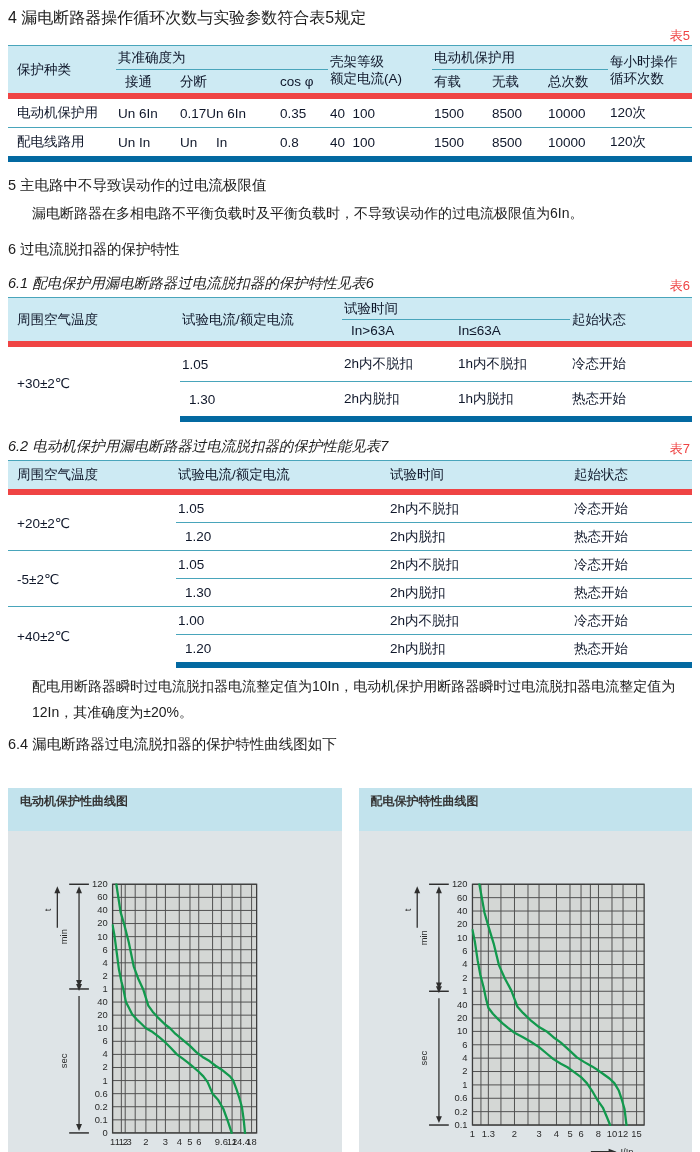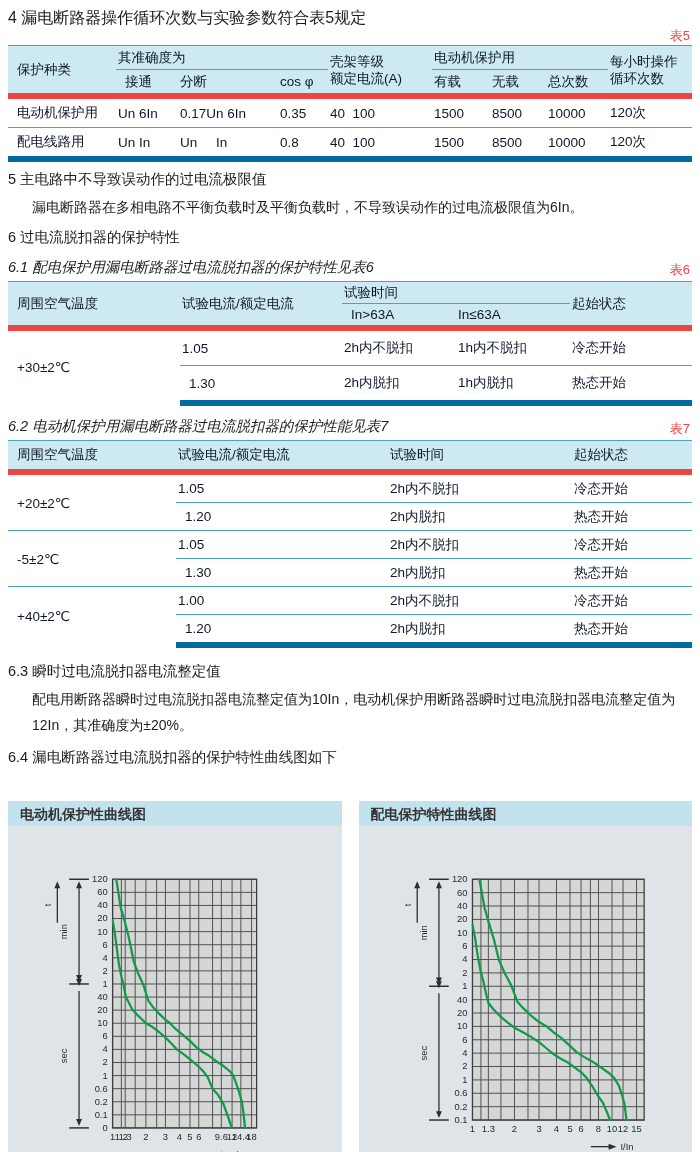--- a/index.html
+++ b/index.html
@@ -3,24 +3,24 @@
 <meta charset="utf-8">
 <style>
   html,body{margin:0;padding:0;}
   body{
     width:700px;height:1152px;background:#ffffff;overflow:hidden;
     font-family:"Liberation Sans","DejaVu Sans",sans-serif;color:#1c1c1c;
   }
   .doc{padding:6px 8px 0 8px;}
   .h-main{font-size:16px;font-weight:normal;margin:2px 0 0 0;line-height:20px;}
   .tag{font-size:13px;text-align:right;line-height:15px;margin:0 2px 2px 0;color:#ef4444;}
-  .h-sec{font-size:14.5px;font-weight:normal;margin:8px 0 0 0;line-height:19px;}
+  .h-sec{font-size:14.5px;font-weight:normal;margin:14px 0 0 0;line-height:19px;}
   .h-row{display:flex;justify-content:space-between;align-items:flex-end;margin-top:11px;}
   .h-row .h-sec{margin:0;font-style:italic;}
-  .h-row .tag{margin:0 2px 0 0;}
+  .h-row .tag{margin:8px 2px 0 0;}
   .para{font-size:14px;line-height:26px;margin:5px 0 0 24px;}
   
   table.tbl{width:684px;border-collapse:collapse;table-layout:fixed;font-size:13.5px;color:#0f172a;}
   .tbl th,.tbl td{font-weight:normal;text-align:left;padding:0 2px;vertical-align:middle;overflow:hidden;white-space:nowrap;}
   .tbl th:first-child,.tbl td:first-child{padding-left:9px;}
   .tbl thead th{background:#cdeaf3;}
   .tbl thead tr:first-child th{border-top:1px solid #49a5bb;}
   .tbl th.grp{border-bottom:1px solid #49a5bb;}
   .tbl tbody tr:first-child td{border-top:6px solid #ef4444;}
   .tbl tbody tr.sep td{border-top:1px solid #49a5bb;}
@@ -29,22 +29,22 @@
   .t5 tbody td{height:28px;}
   .t6 thead th{height:21px;}
   .t6 tbody td{height:34px;}
   .t7 thead th{height:28px;}
   .t7 tbody td{height:27px;}
   .two{line-height:17px;}
   .mt4{margin-top:4px;}
   
   .panels{display:flex;gap:17px;margin-top:34px;}
   .panel{flex:1;background:#dee4e7;height:388px;}
-  .panel-title{background:#c2e3ed;height:25px;line-height:27px;padding-left:12px;
-               font-size:14px;font-weight:bold;color:#333;}
+  .panel-title{background:#c2e3ed;height:43px;line-height:27px;padding-left:12px;
+               font-size:12px;font-weight:bold;color:#333;}
   .panel svg{display:block;width:100%;height:auto;}
   svg text{font-family:"Liberation Sans","DejaVu Sans",sans-serif;font-size:9.5px;fill:#2a2a2a;}
 </style>
 </head>
 <body>
 
 <div class="doc">
 
   <h1 class="h-main">4 漏电断路器操作循环次数与实验参数符合表5规定</h1>
   <div class="tag">表5</div>
@@ -200,21 +200,20 @@
         <td>冷态开始</td>
       </tr>
       <tr class="sep">
         <td>1.20</td>
         <td>2h内脱扣</td>
         <td>热态开始</td>
       </tr>
     </tbody>
   </table>
 
-  <div class="h-sec" style="margin-top:14px">6.3 瞬时过电流脱扣器电流整定值</div>
   <div class="para" style="width:650px;white-space:normal">配电用断路器瞬时过电流脱扣器电流整定值为10In，电动机保护用断路器瞬时过电流脱扣器电流整定值为12In，其准确度为±20%。</div>
   <div class="h-sec" style="margin-top:10px">6.4 漏电断路器过电流脱扣器的保护特性曲线图如下</div>
 
   <div class="panels">
     <section class="panel">
       <div class="panel-title">电动机保护性曲线图</div>
       <svg viewBox="0 0 338 361">
           <rect x="106" y="54" width="146" height="252" fill="#d4d7d5"></rect>
           <clipPath id="clip0">
             <rect x="105" y="53" width="148" height="254"></rect>

